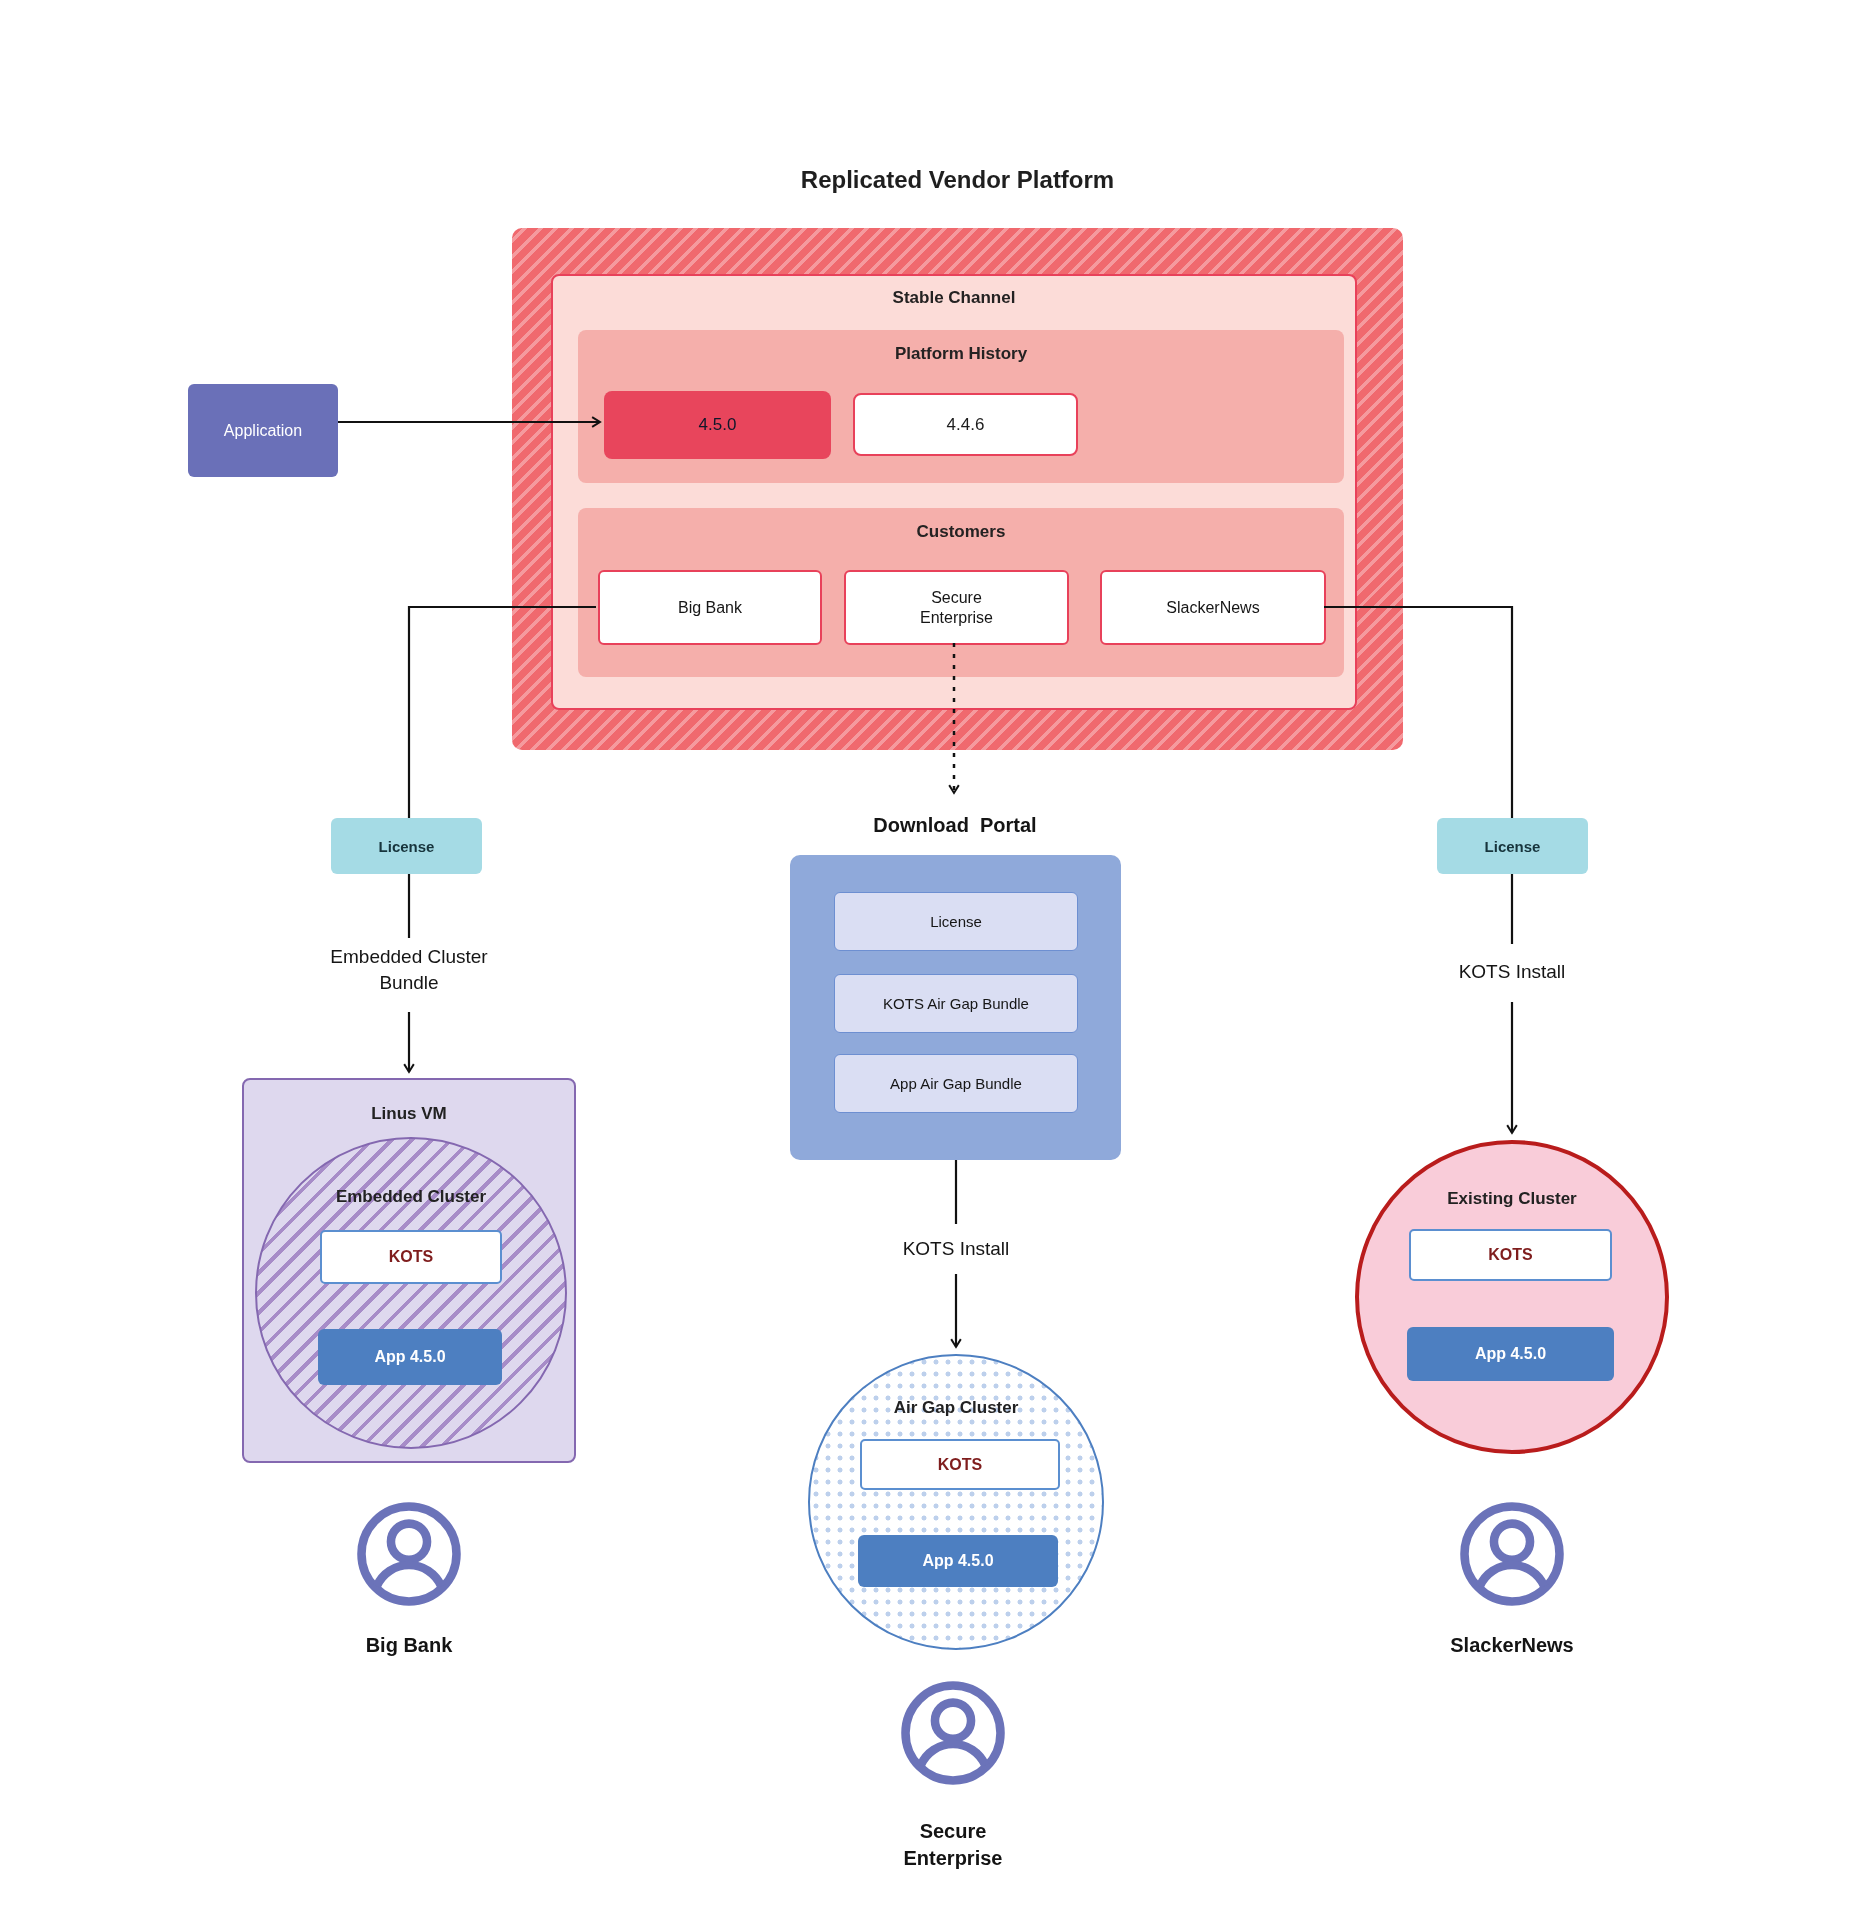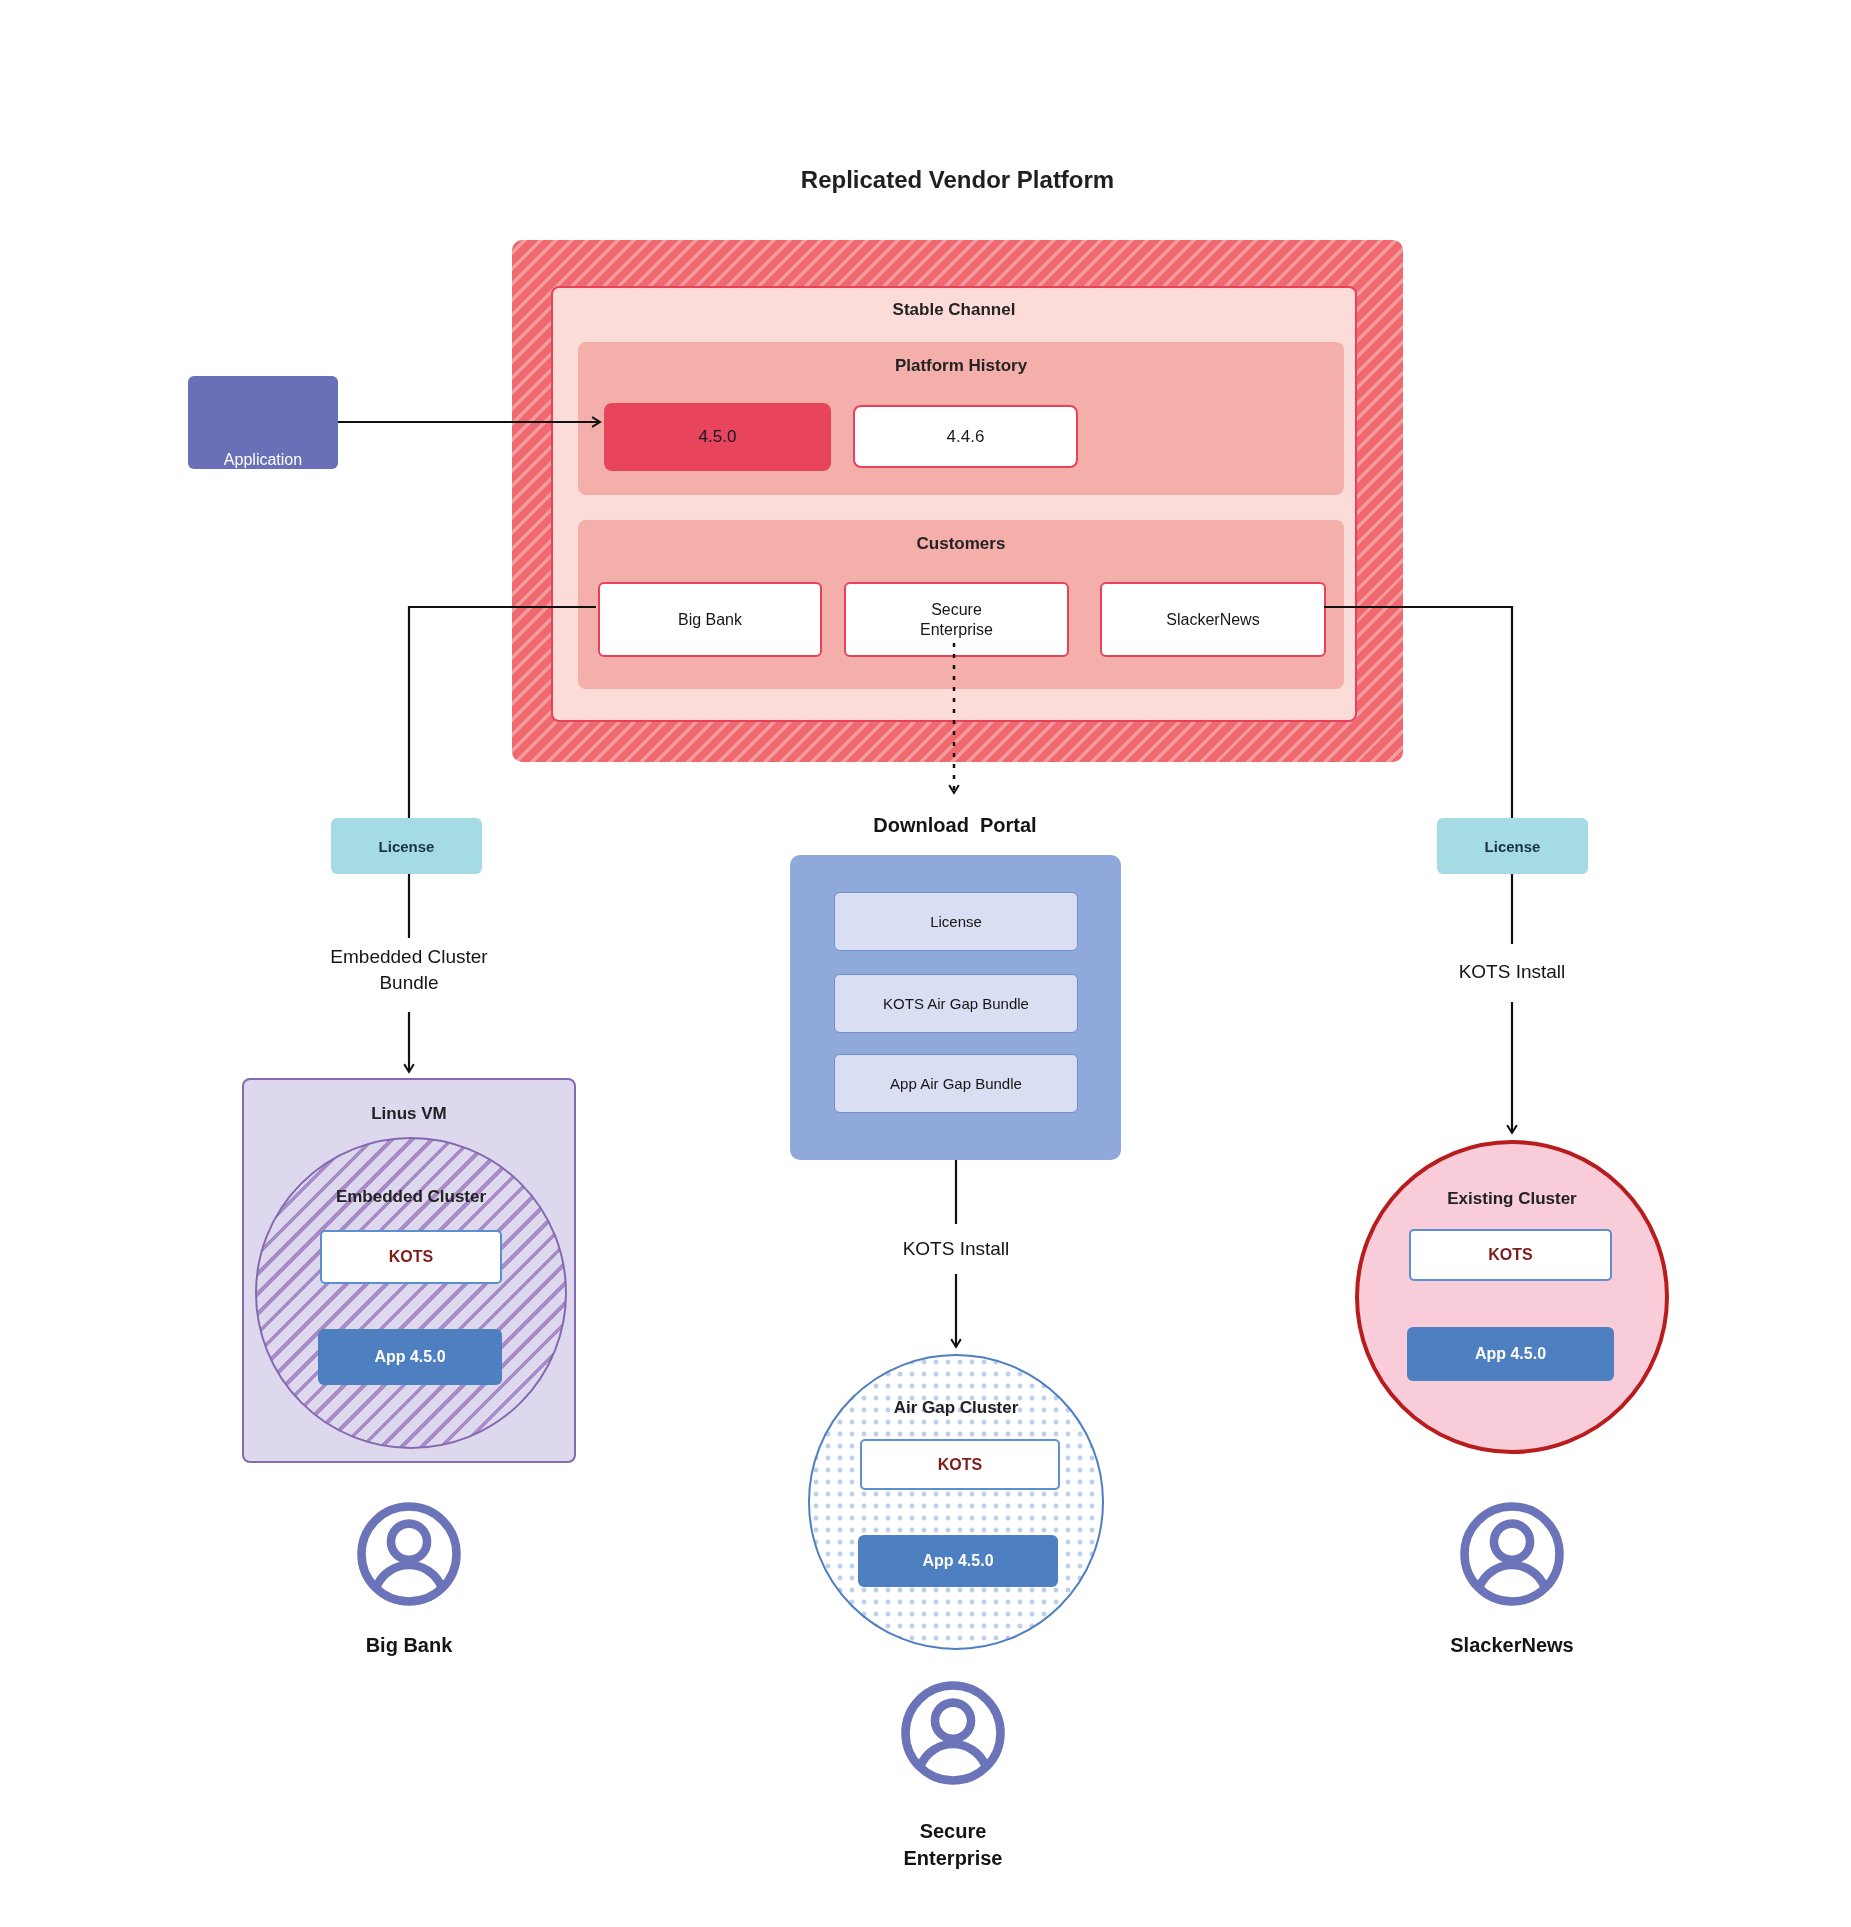--- a/index.html
+++ b/index.html
@@ -36,21 +36,21 @@
   .circle-label{position:absolute;left:0;right:0;text-align:center;}
   .narrow{max-width:104px;}
 </style>
 </head>
 <body>
 
 <div id="canvas">
 
   <div class="abs t-title" style="left:512px;top:166px;width:891px;text-align:center;">Replicated Vendor Platform</div>
 
-  <div class="abs hatch-red" style="left:512px;top:228px;width:891px;height:522px;margin-top:12px;">
+  <div class="abs hatch-red" style="left:512px;top:228px;width:891px;height:522px;">
 
     <div class="abs stable" style="left:39px;top:46px;width:806px;height:436px;">
       <div class="abs t-section" style="left:0;top:12px;width:100%;text-align:center;">Stable Channel</div>
 
       <div class="abs panel-salmon" style="left:25px;top:54px;width:766px;height:153px;">
         <div class="abs t-section" style="left:0;top:14px;width:100%;text-align:center;">Platform History</div>
         <div class="abs box rel-hot t-ver" style="left:26px;top:61px;width:227px;height:68px;">
           <span>4.5.0</span>
         </div>
         <div class="abs box rel-plain t-ver" style="left:275px;top:63px;width:225px;height:63px;">
@@ -66,21 +66,21 @@
         <div class="abs box cust t-box" style="left:266px;top:62px;width:225px;height:75px;">
           <span class="narrow">Secure Enterprise</span>
         </div>
         <div class="abs box cust t-box" style="left:522px;top:62px;width:226px;height:75px;">
           <span>SlackerNews</span>
         </div>
       </div>
     </div>
   </div>
 
-  <div class="abs box app-ind" style="left:188px;top:376px;width:150px;height:93px;align-items:flex-end;">
+  <div class="abs box app-ind" style="left:188px;top:384px;width:150px;height:93px;">
     <span>Application</span>
   </div>
 
   <svg class="abs" style="left:0;top:0;" width="1851" height="1927" viewBox="0 0 1851 1927">
     <defs>
       <marker id="ah" markerWidth="14" markerHeight="14" refX="0" refY="0" orient="auto" markerUnits="userSpaceOnUse" viewBox="-12 -8 16 16">
         <path d="M-9,-5.5 L0,0 L-9,5.5" fill="none" stroke="#111" stroke-width="2.2"></path>
       </marker>
     </defs>
     <g fill="none" stroke="#111" stroke-width="2.2">

